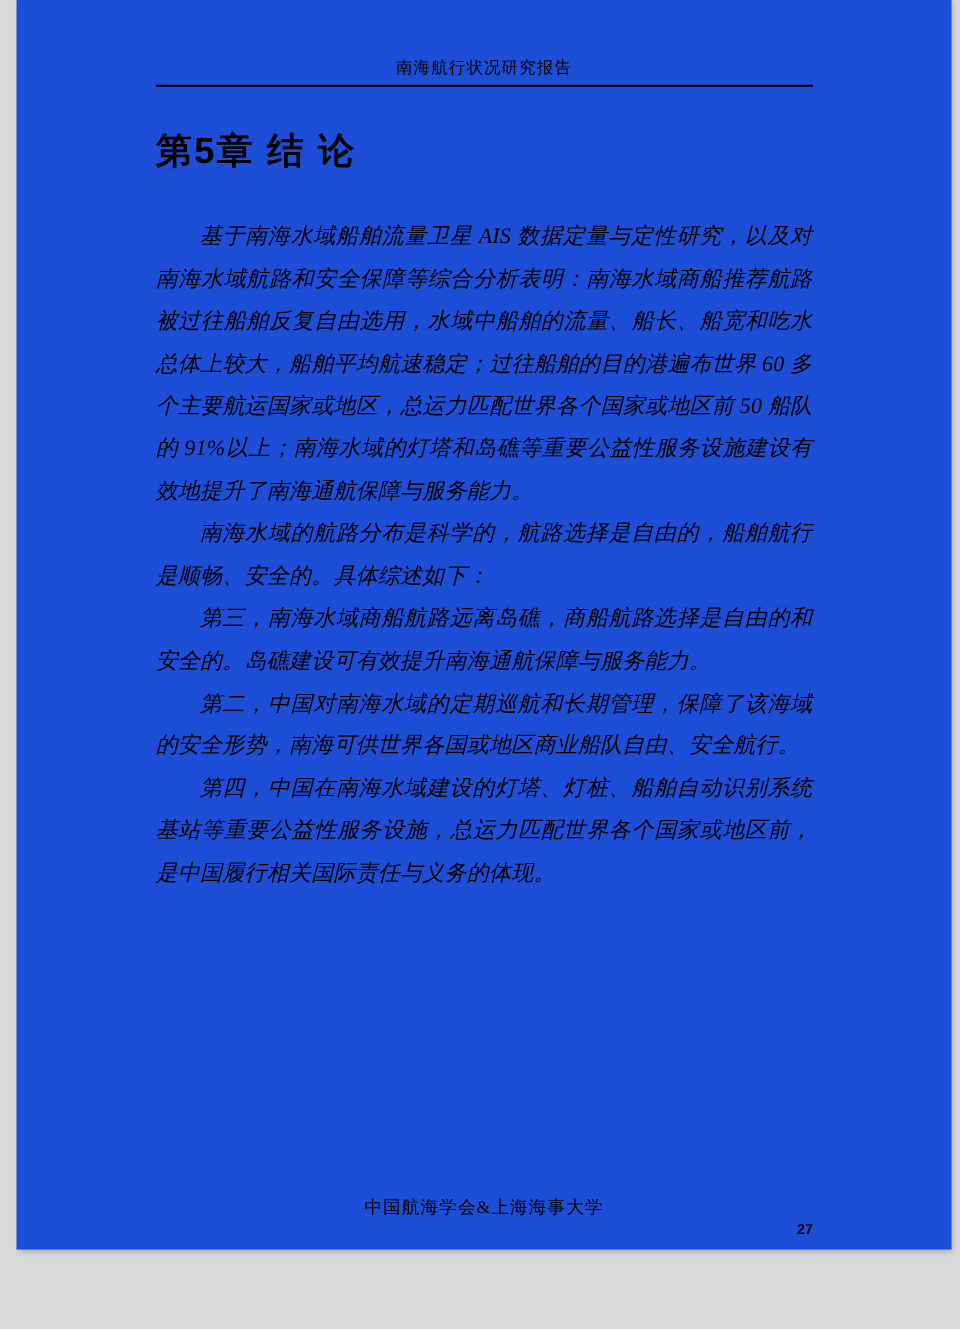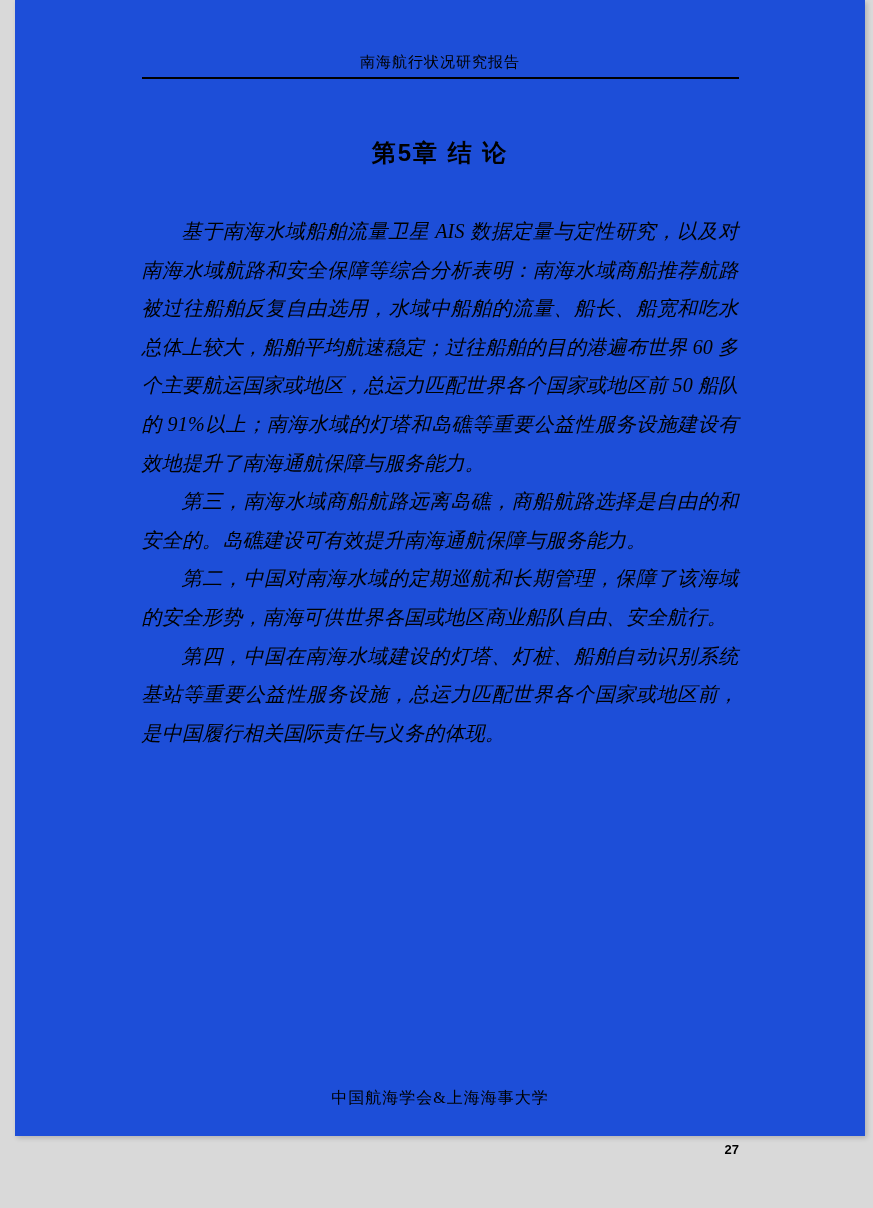--- a/index.html
+++ b/index.html
@@ -32,23 +32,23 @@
   .page-header {
     margin-top: 52px;
     text-align: center;
     font-size: 15px;
     line-height: 20px;
     letter-spacing: 1px;
     padding-bottom: 5px;
     border-bottom: 2px solid #000;
   }
   .chapter-title {
-    margin-top: 58px;
-    text-align: center;
-    font-size: 24px;
+    margin-top: 42px;
+    text-align: left;
+    font-size: 33px;
     line-height: 31px;
     font-weight: bold;
     letter-spacing: 2px;
     font-family: "Liberation Sans", "DejaVu Sans", sans-serif;
   }
   .body-text {
     margin-top: 44px;
     font-style: italic;
   }
   .body-text p {
@@ -68,36 +68,36 @@
     font-size: 16px;
     letter-spacing: 1px;
   }
   .page-number {
     position: absolute;
     top: 1110px;
     right: 126px;
     font-size: 13px;
     font-weight: bold;
     font-family: "Liberation Sans", "DejaVu Sans", sans-serif;
-    margin-top: 32px;
   }
 </style>
 </head>
 <body>
 
 <div class="canvas">
   <div class="page">
     <div class="content">
 
       <div class="page-header">南海航行状况研究报告</div>
 
       <div class="chapter-title">第5章 结 论</div>
 
       <div class="body-text">
         <p>基于南海水域船舶流量卫星 AIS 数据定量与定性研究，以及对南海水域航路和安全保障等综合分析表明：南海水域商船推荐航路被过往船舶反复自由选用，水域中船舶的流量、船长、船宽和吃水总体上较大，船舶平均航速稳定；过往船舶的目的港遍布世界 60 多个主要航运国家或地区，总运力匹配世界各个国家或地区前 50 船队的 91%以上；南海水域的灯塔和岛礁等重要公益性服务设施建设有效地提升了南海通航保障与服务能力。</p>
+        <p>南海水域的航路分布是科学的，航路选择是自由的，船舶航行是顺畅、安全的。具体综述如下：</p>
         <p>第三，南海水域商船航路远离岛礁，商船航路选择是自由的和安全的。岛礁建设可有效提升南海通航保障与服务能力。</p>
         <p>第二，中国对南海水域的定期巡航和长期管理，保障了该海域的安全形势，南海可供世界各国或地区商业船队自由、安全航行。</p>
         <p>第四，中国在南海水域建设的灯塔、灯桩、船舶自动识别系统基站等重要公益性服务设施，总运力匹配世界各个国家或地区前，是中国履行相关国际责任与义务的体现。</p>
       </div>
 
     </div>
 
     <div class="footer-org">中国航海学会&amp;上海海事大学</div>
 
     <div class="page-number">27</div>

